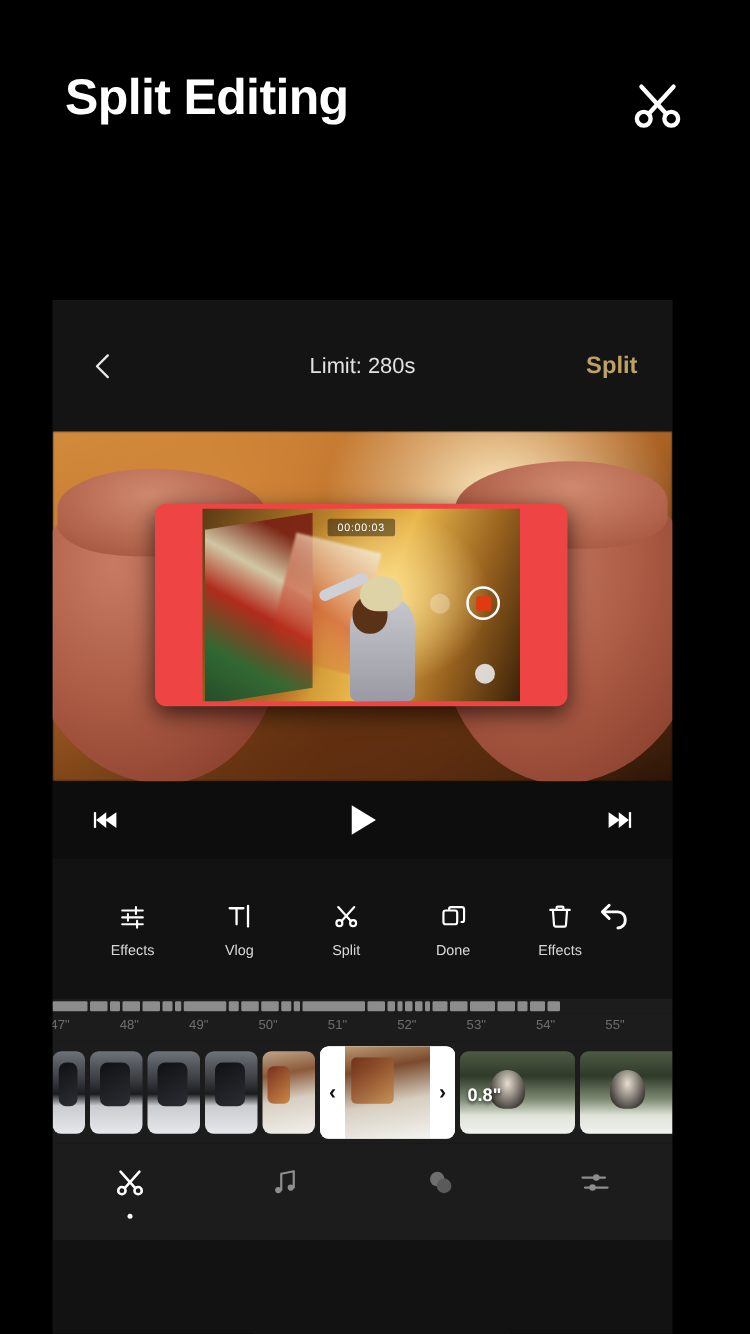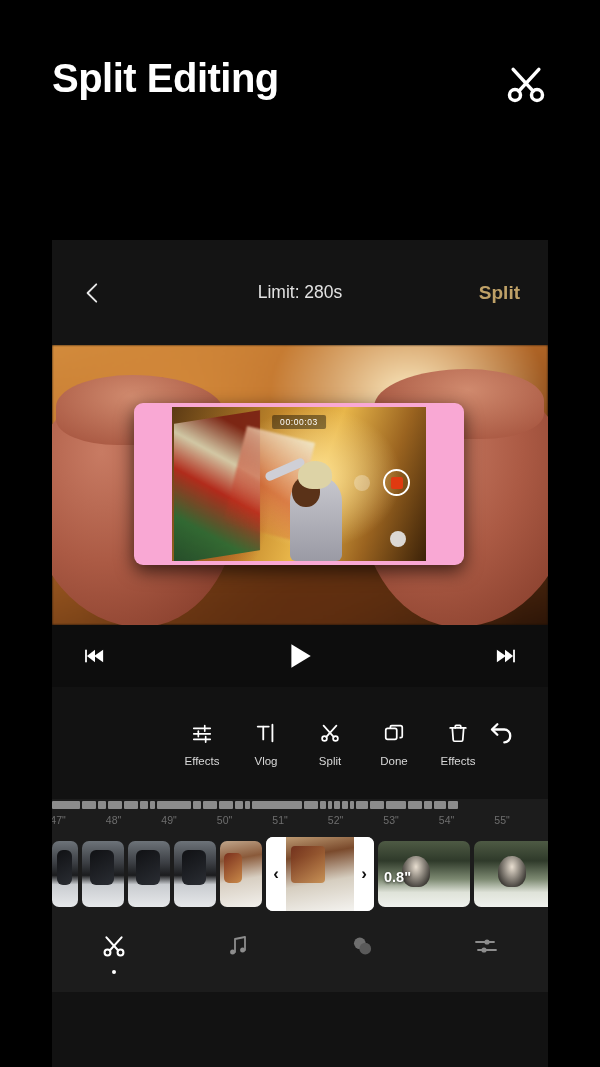--- a/index.html
+++ b/index.html
@@ -29,21 +29,21 @@
     font-size: 17.5px;
     line-height: 1.85;
     margin-top: 26px;
     max-width: 480px;
     font-weight: 400;
   }
 
   
   .phone {
     position: absolute;
-    left: 52px; top: 240px;
+    left: 42px; top: 240px;
     width: 496px; height: 827px;
     background: #121212;
     overflow: hidden;
   }
 
   
   .app-header {
     height: 105px;
     display: flex;
     align-items: center;
@@ -112,21 +112,21 @@
     right: 4px; top: 24px;
     width: 170px; height: 70px;
     border-radius: 60% 50% 40% 46%;
     background: radial-gradient(ellipse at 55% 30%, #d08a6e, #a85741 80%);
   }
   
   .held-phone {
     position: absolute;
     left: 82px; top: 58px;
     width: 330px; height: 162px;
-    background: #f9a8d4;
+    background: #ef4444;
     border-radius: 9px;
     overflow: hidden;
     box-shadow: 0 6px 18px rgba(0,0,0,.65);
   }
   .held-screen {
     position: absolute;
     left: 38px; top: 4px;
     right: 38px; bottom: 4px;
     overflow: hidden;
     background:
@@ -225,22 +225,22 @@
   .tools {
     height: 112px;
     display: flex;
     align-items: center;
     padding: 0 26px;
     background: #121212;
   }
   .tools-group {
     display: flex;
     flex: 1;
-    justify-content: flex-end;
-    gap: 16px;
+    justify-content: space-between;
+    gap: 30px;
     padding-left: 14px;
   }
   .tool {
     display: flex;
     flex-direction: column;
     align-items: center;
     width: 48px;
   }
   .tool-ico { height: 26px; display: flex; align-items: center; justify-content: center; }
   .tool-lbl { color: #d8d8d8; font-size: 11.5px; margin-top: 9px; }

